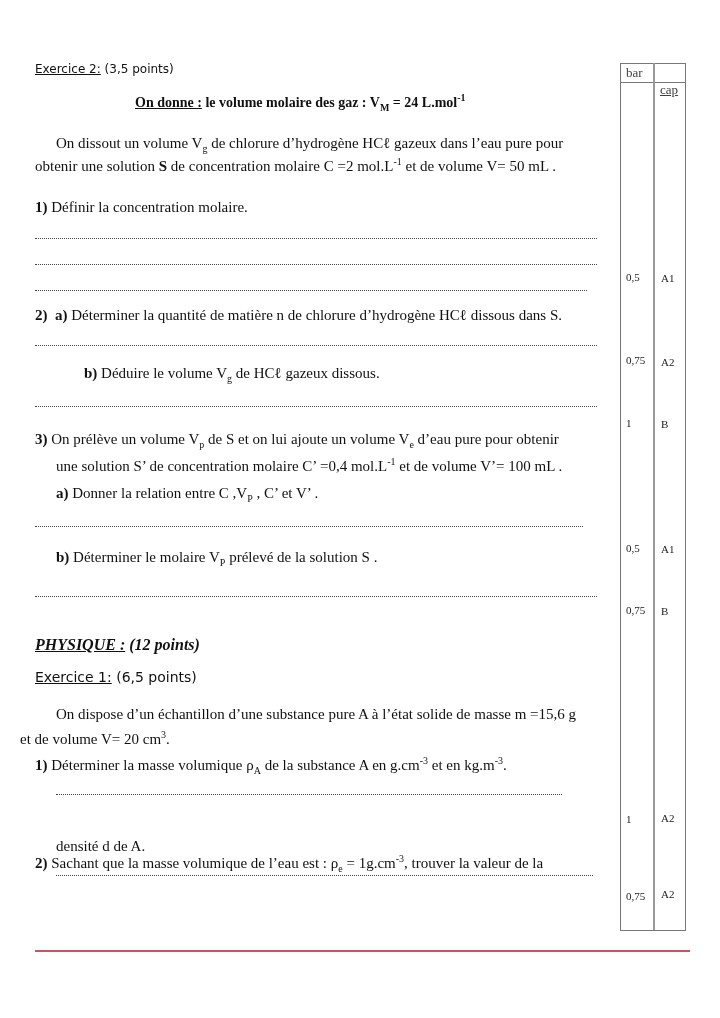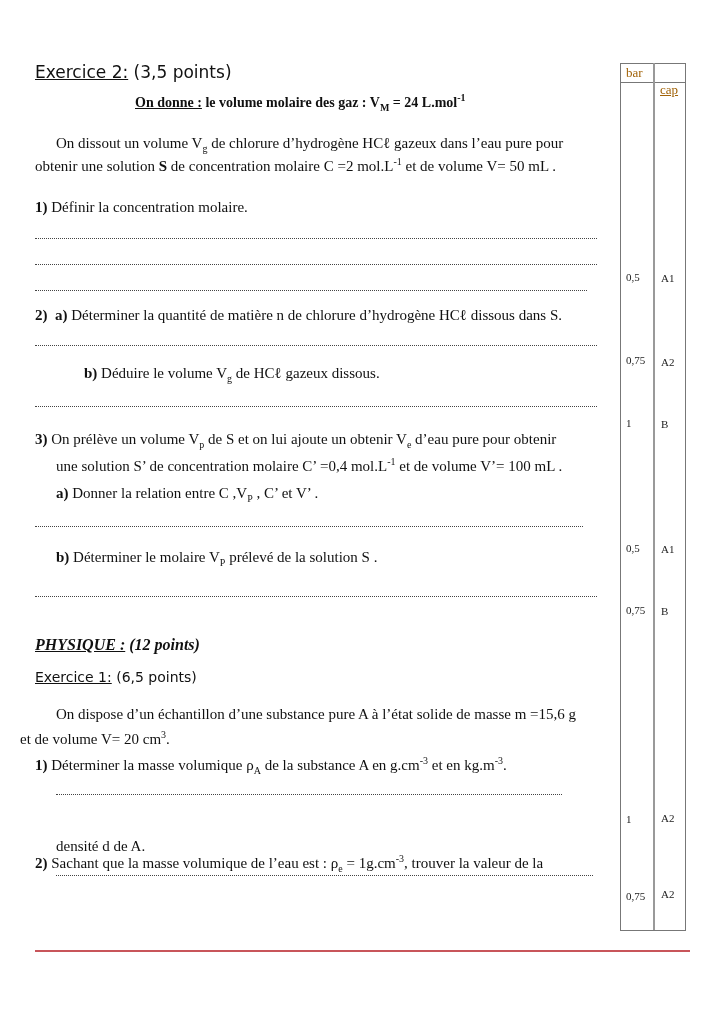--- a/index.html
+++ b/index.html
@@ -8,21 +8,21 @@
   .comic { font-family: "DejaVu Sans", "Liberation Sans", sans-serif; }
   .abs { position: absolute; white-space: nowrap; }
   .t { font-size: 15px; line-height: 18px; }
   .u { text-decoration: underline; }
   .b { font-weight: bold; }
   .dots { position: absolute; height: 0; border-bottom: 1.6px dotted #444; }
   sub, sup { font-size: 10px; line-height: 0; }
   
   .grid-line { position: absolute; background: #777; }
   .gcell { position: absolute; font-size: 11px; font-family: "Liberation Serif", serif; color: #222; }
-  .hdr { position: absolute; font-size: 13px; font-family: "Liberation Serif", serif; color:#a16207; }
+  .hdr { position: absolute; font-size: 13px; font-family: "Liberation Serif", serif; color:#404040; }
   .footer-line { position: absolute; left: 35px; width: 655px; top: 950px; height: 2px; background: #c8555a; }
 </style>
 </head>
 <body>
 
 <div>
   <div class="grid-line" style="left:620px; top:63px; width:66px; height:1px;"></div>
   <div class="grid-line" style="left:620px; top:82px; width:66px; height:1px;"></div>
   <div class="grid-line" style="left:620px; top:63px; width:1px; height:868px;"></div>
   <div class="grid-line" style="left:653px; top:63px; width:2px; height:868px; background:#999;"></div>
@@ -47,21 +47,21 @@
   <span class="gcell" style="left:626px; top:604px;">0,75</span>
   <span class="gcell" style="left:661px; top:605px;">B</span>
 
   <span class="gcell" style="left:626px; top:813px;">1</span>
   <span class="gcell" style="left:661px; top:812px;">A2</span>
 
   <span class="gcell" style="left:626px; top:890px;">0,75</span>
   <span class="gcell" style="left:661px; top:888px;">A2</span>
 </div>
 
-<div class="abs comic" style="left:35px; top:62px; font-size:17px;">
+<div class="abs comic" style="left:35px; top:62px; font-size:12px;">
   <span class="u">Exercice 2:</span><span> (3,5 points)</span>
 </div>
 
 <div class="abs t b" style="left:135px; top:94px; font-size:14px;">
   <span class="u">On donne :</span><span>  le volume molaire des gaz : V</span><sub>M</sub><span> = 24 L.mol</span><sup>-1</sup>
 </div>
 
 <div class="abs t" style="left:56px; top:134px;">
   <span>On dissout un volume V</span><sub>g</sub><span> de chlorure d’hydrogène  HCℓ  gazeux dans l’eau pure pour</span>
 </div>
@@ -80,21 +80,21 @@
   <b>2)</b>&nbsp;&nbsp;<b>a)</b><span>  Déterminer la quantité de matière n de chlorure d’hydrogène  HCℓ  dissous dans  S.</span>
 </div>
 <div class="dots" style="left:35px; top:345px; width:562px;"></div>
 
 <div class="abs t" style="left:56px; top:364px;padding-left:28px;">
   <b>b)</b><span> Déduire le volume V</span><sub>g</sub><span> de HCℓ  gazeux dissous.</span>
 </div>
 <div class="dots" style="left:35px; top:406px; width:562px;"></div>
 
 <div class="abs t" style="left:35px; top:430px;">
-  <b>3)</b><span>  On prélève un volume V</span><sub>p</sub><span> de S  et on lui ajoute un obtenir V</span><sub>e</sub><span> d’eau pure pour obtenir</span>
+  <b>3)</b><span>  On prélève un volume V</span><sub>p</sub><span> de S  et on lui ajoute un volume V</span><sub>e</sub><span> d’eau pure pour obtenir</span>
 </div>
 <div class="abs t" style="left:56px; top:457px;">
   <span>une solution S’ de concentration molaire C’ =0,4 mol.L</span><sup>-1</sup><span> et de volume V’= 100 mL .</span>
 </div>
 <div class="abs t" style="left:56px; top:484px;">
   <b>a)</b><span>  Donner la relation entre C ,V</span><sub>P</sub><span> , C’ et V’ .</span>
 </div>
 <div class="dots" style="left:35px; top:526px; width:548px;"></div>
 
 <div class="abs t" style="left:56px; top:548px;">

